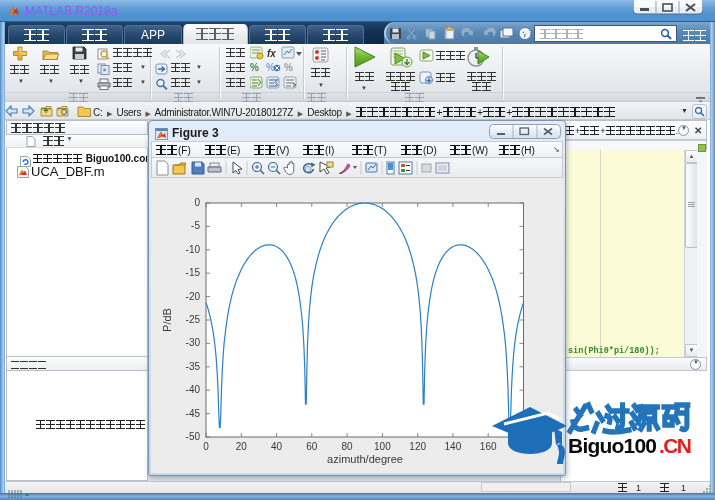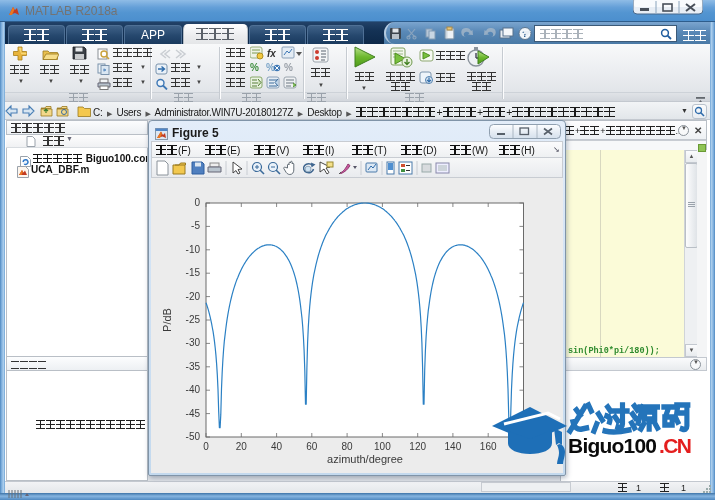--- a/index.html
+++ b/index.html
@@ -13,21 +13,21 @@
 </style></head><body>
 
 <div class="ab" style="left:0;top:0;width:715px;height:22px;
  background:linear-gradient(180deg,#8fbce6 0,#649fd8 35%,#5395d1 60%,#4c8fce 100%);
  border-bottom:1px solid #2e5d8c;box-sizing:border-box;"></div>
 <div class="ab" style="left:7px;top:4px;width:14px;height:14px;">
  <svg width="14" height="14" viewBox="0 0 14 14">
   <path d="M2 11 L6 3 L8 6 L10 4 L12 11 L8 9 Z" fill="#c23b22"></path>
   <path d="M2 11 L6 3 L7.5 5.5 L5 11 Z" fill="#e87722"></path>
  </svg></div>
-<div class="ab" style="left:25px;top:4px;font-size:12px;color:#737373;">MATLAB R2018a</div>
+<div class="ab" style="left:25px;top:4px;font-size:12px;color:#8b5cf6;">MATLAB R2018a</div>
 
 <div class="ab" style="left:633px;top:0px;width:70px;height:15px;">
  <svg width="70" height="15" viewBox="0 0 70 15">
   <g>
    <rect x="0" y="-4" width="70" height="18" rx="4" fill="#e8eef5" stroke="#46688c"></rect>
    <rect x="1" y="0" width="68" height="7" rx="2" fill="#ffffff" opacity="0.75"></rect>
    <line x1="23" y1="1" x2="23" y2="13" stroke="#8aa4bc"></line>
    <line x1="46" y1="1" x2="46" y2="13" stroke="#8aa4bc"></line>
    <rect x="7" y="8" width="9" height="3" fill="#49505a"></rect>
    <rect x="30" y="4" width="9" height="7" fill="none" stroke="#49505a" stroke-width="1.6"></rect>
@@ -335,21 +335,21 @@
       <path d="M3.2 6 a2.4 2.4 0 1 1 1 2" stroke="#2f78c8" fill="none" stroke-width="1.5"></path>
     </svg></div>
 <div class="ab" style="left:33px;top:153px;font-size:10px;color:#111;white-space:nowrap;width:114px;overflow:hidden;">
  <span style="font-size:9px;"><i class="hz"></i><i class="hz"></i><i class="hz"></i><i class="hz"></i><i class="hz"></i></span><span style="font-weight:bold;font-size:10px;"> Biguo100.com</span></div>
 <div class="ab" style="left:17px;top:164px;width:12px;height:12px;">
  <svg width="12" height="12" viewBox="0 0 12 12">
       <path d="M0.5 0.5 h8 l3 3 v8 h-11 z" fill="#fdf6ee" stroke="#9aa2ab"></path>
  <path d="M2 9 L5 4 L6.5 6.5 L8 4.5 L10 9 Z" fill="#c23b22"></path>
       <path d="M2 9 L5 4 L6 6 L4.5 9 Z" fill="#e87722"></path>
     </svg></div>
-<div class="ab" style="left:31px;top:164px;font-size:10px;font-weight:bold;color:#111;">UCA_DBF.m</div>
+<div class="ab" style="left:31px;top:164px;font-size:13px;font-weight:normal;color:#111;">UCA_DBF.m</div>
 
 <div class="ab" style="left:6px;top:356px;width:142px;height:15px;
  background:linear-gradient(180deg,#fcfdfe 0,#edf0f3 100%);border:1px solid #b9bfc6;box-sizing:border-box;">
  <span style="position:absolute;left:4px;top:4px;font-size:8px;color:#333;"><i class="hz"></i><i class="hz"></i><i class="hz"></i><i class="hz"></i></span>
   </div>
 <div class="ab" style="left:36px;top:420px;font-size:9px;color:#222;"><i class="hz"></i><i class="hz"></i><i class="hz"></i><i class="hz"></i><i class="hz"></i><i class="hz"></i><i class="hz"></i><i class="hz"></i><i class="hz"></i><i class="hz"></i><i class="hz"></i></div>
 
 <div class="ab" style="left:5px;top:481px;width:705px;height:12px;
  background:linear-gradient(180deg,#f2f3f5 0,#e4e7ea 100%);border-top:1px solid #c3c8cf;box-sizing:border-box;"></div>
 <div class="ab" style="left:8px;top:484px;width:22px;height:8px;">
@@ -410,21 +410,21 @@
  border:1px solid #8094a8;border-radius:4px 4px 2px 2px;
  box-shadow:1px 2px 5px rgba(40,60,90,0.35);box-sizing:border-box;"></div>
 <div class="ab" style="left:155px;top:126px;width:13px;height:12px;">
  <svg width="13" height="12" viewBox="0 0 13 12">
       <rect x="0.5" y="0.5" width="12" height="11" fill="#e8eef4" stroke="#7a8violet" stroke-opacity="0"></rect>
  <rect x="0.5" y="0.5" width="12" height="11" fill="#dce7f2" stroke="#8a99a8"></rect>
       <rect x="0.5" y="0.5" width="12" height="2.5" fill="#4f86c8"></rect>
  <path d="M2 10 L6 3.5 L8 7 L10 5 L11 10 L7.5 8.5 Z" fill="#c23b22"></path>
       <path d="M2 10 L6 3.5 L7 6 L5 10 Z" fill="#e87722"></path>
     </svg></div>
-<div class="ab" style="left:172px;top:126px;font-size:12px;font-weight:bold;color:#1a1a1a;">Figure 5</div>
+<div class="ab" style="left:172px;top:126px;font-size:12px;font-weight:bold;color:#1a1a1a;">Figure 3</div>
 <div class="ab" style="left:489px;top:124px;width:72px;height:15px;">
  <svg width="72" height="15" viewBox="0 0 72 15">
   <rect x="0.5" y="0.5" width="71" height="14" rx="4" fill="url(#fb)" stroke="#90a0b0"></rect>
   <defs>
         <linearGradient id="fb" x1="0" y1="0" x2="0" y2="1">
           <stop offset="0" stop-color="#fdfeff"></stop>
           <stop offset="0.5" stop-color="#e8eef5"></stop>
           <stop offset="1" stop-color="#d5e0ec"></stop>
         </linearGradient>
       </defs>

